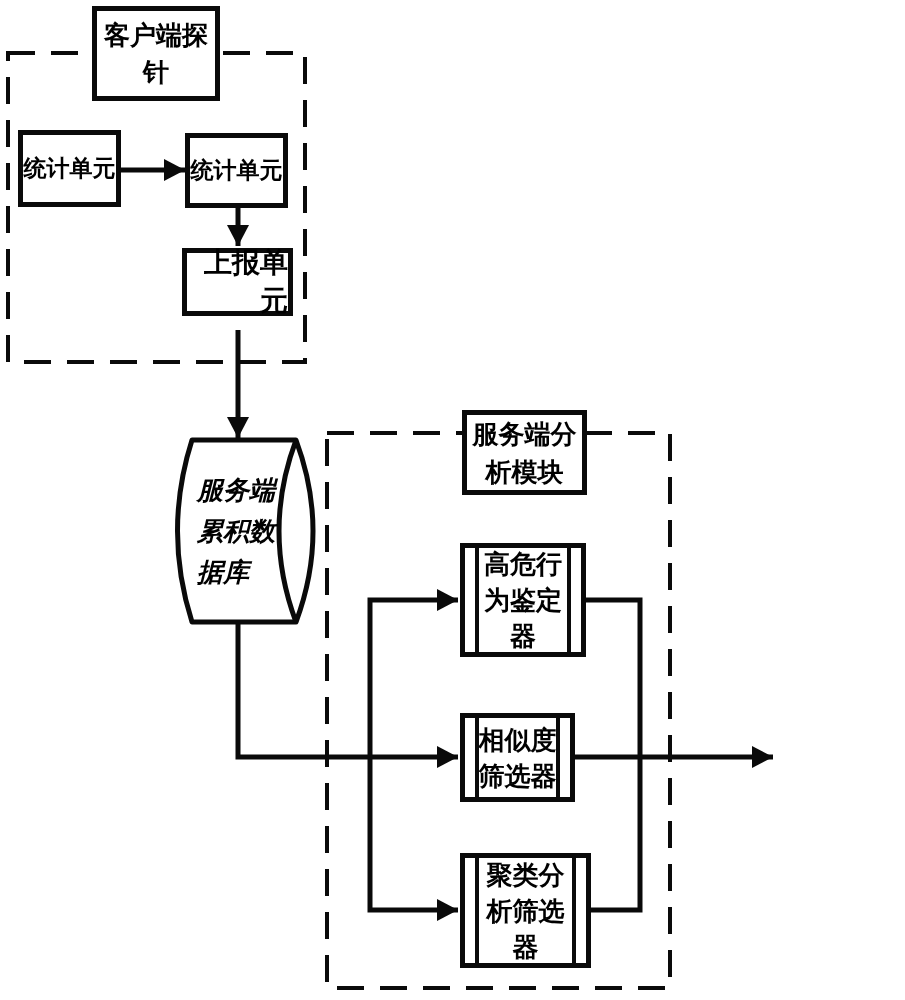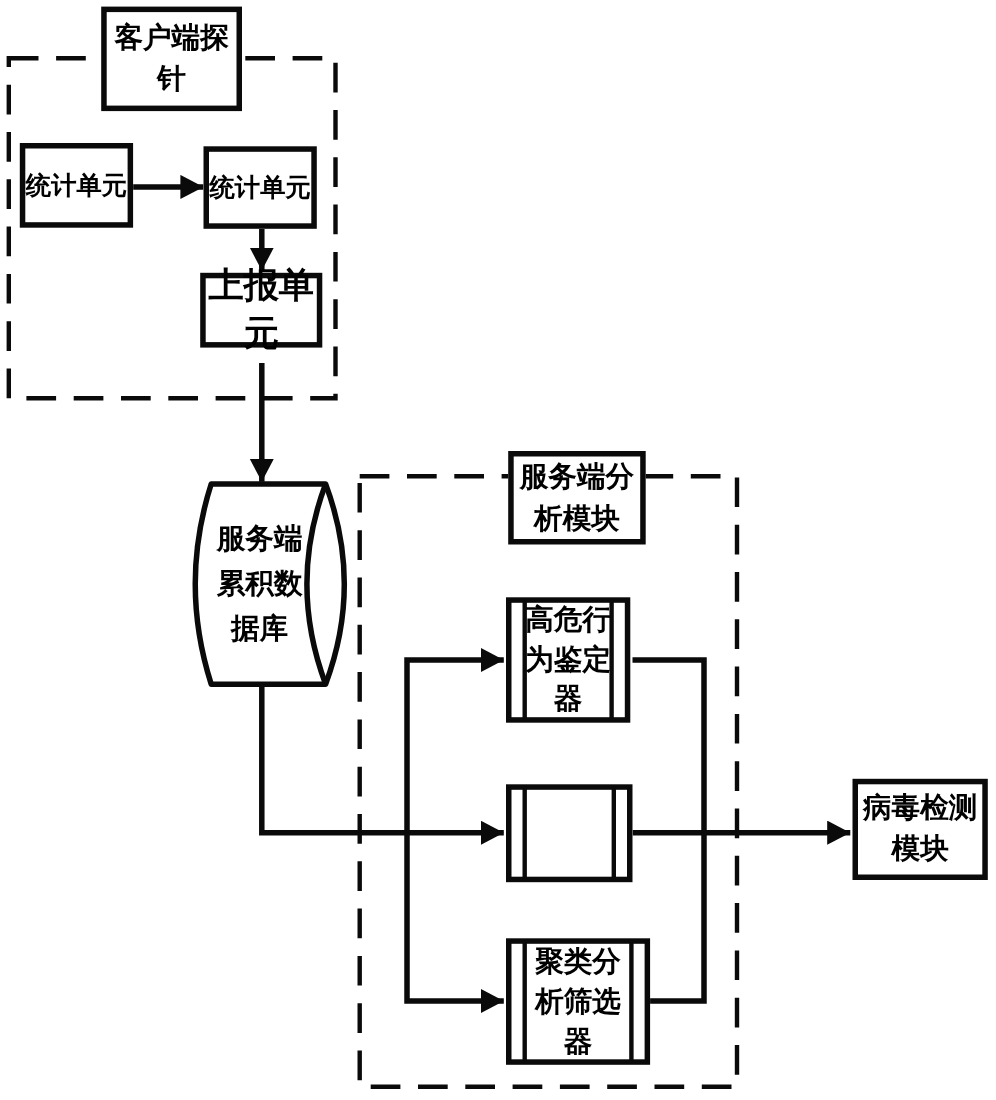--- a/index.html
+++ b/index.html
@@ -8,34 +8,34 @@
     font-family:"DejaVu Sans", sans-serif; color:#000000; overflow:hidden;
   }
   .layer { position:absolute; left:0; top:0; }
   .node {
     position:absolute; box-sizing:border-box; background:#ffffff;
     border:5px solid #0a0a0a; display:flex; align-items:center; justify-content:center;
     text-align:center; font-weight:bold; white-space:pre-line; z-index:2;
   }
   .plain-label {
     position:absolute; box-sizing:border-box; background:transparent; border:none;
-    display:flex; align-items:center; justify-content:center; text-align:center;
-    font-weight:bold; white-space:pre-line; z-index:3;
+    display:flex; align-items:center; justify-content:center; 
+    font-weight:bold; white-space:pre-line; z-index:3;font-style:italic;
   }
   .pp-bar { position:absolute; top:-1px; bottom:-1px; width:4px; background:#0a0a0a; }
   .pp-bar.left  { left:10px; }
   .pp-bar.right { right:10px; }
 
   
   #client-probe-title   { left:92px;  top:6px;   width:128px; height:95px;  font-size:26px; line-height:37px; }
   #classify-unit        { left:18px;  top:130px; width:103px; height:77px;  font-size:23px; }
   #stats-unit           { left:185px; top:133px; width:103px; height:75px;  font-size:23px; }
-  #report-unit          { left:182px; top:248px; width:111px; height:68px;  font-size:32px; }
+  #report-unit          { left:182px; top:248px; width:111px; height:68px;  font-size:28px;text-align:right; }
   #server-analysis-title{ left:462px; top:410px; width:125px; height:85px;  font-size:26px; line-height:38px; }
-  #high-risk-identifier { left:460px; top:543px; width:113px; height:114px; font-size:26px; line-height:36px; }
+  #high-risk-identifier { left:460px; top:543px; width:126px; height:114px; font-size:26px; line-height:36px; }
   #similarity-filter    { left:460px; top:713px; width:115px; height:89px;  font-size:26px; line-height:36px; }
   #cluster-filter       { left:460px; top:853px; width:131px; height:115px; font-size:26px; line-height:36px; }
   #virus-detection      { left:775px; top:708px; width:123px; height:92px;  font-size:26px; line-height:37px; }
   #server-db-label      { left:183px; top:466px; width:106px; height:130px; font-size:26px; line-height:41px; }
 </style>
 </head>
 <body>
 
 <div class="canvas">
 
@@ -80,26 +80,26 @@
 
   <div class="node" id="high-risk-identifier">
     <span class="pp-bar left"></span>
     <span>高危行
 为鉴定
 器</span>
     <span class="pp-bar right"></span>
   </div>
   <div class="node" id="similarity-filter">
     <span class="pp-bar left"></span>
+    <span>相似度
+筛选器</span>
     <span class="pp-bar right"></span>
   </div>
   <div class="node" id="cluster-filter">
     <span class="pp-bar left"></span>
     <span>聚类分
 析筛选
 器</span>
     <span class="pp-bar right"></span>
   </div>
 
-  <div class="node" id="virus-detection">病毒检测
-模块</div>
 
 </div>
 
 </body></html>

